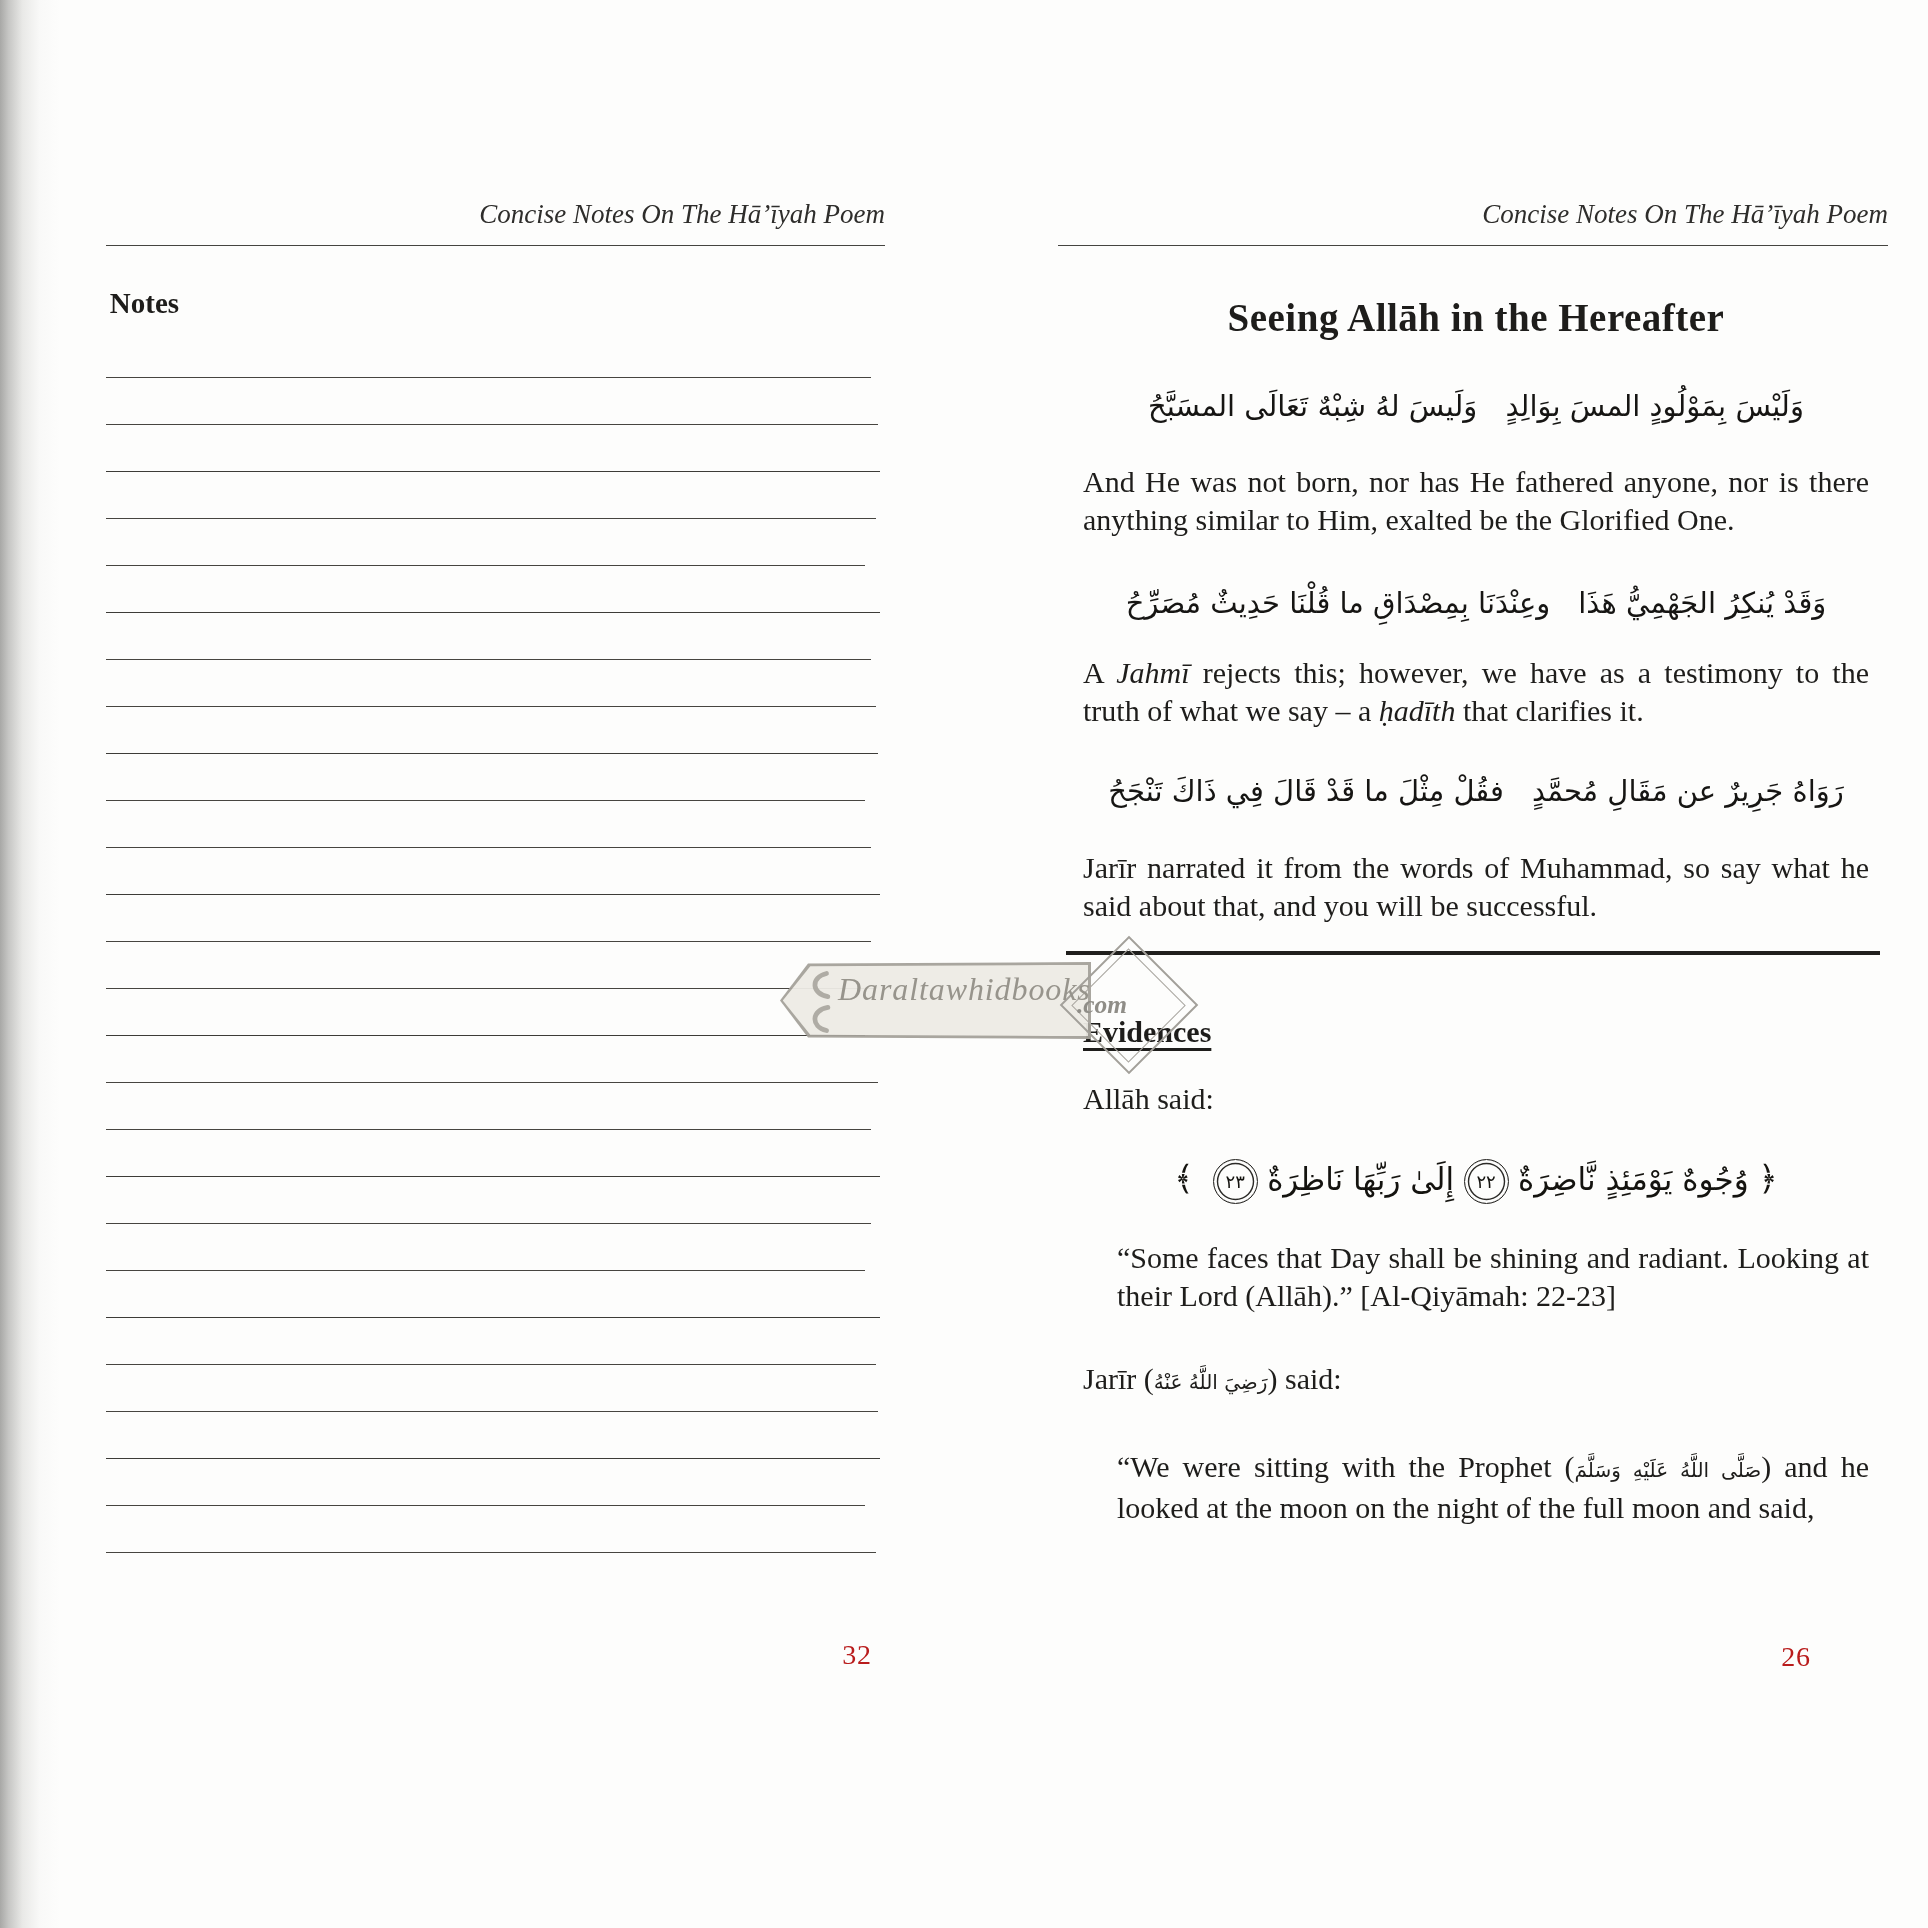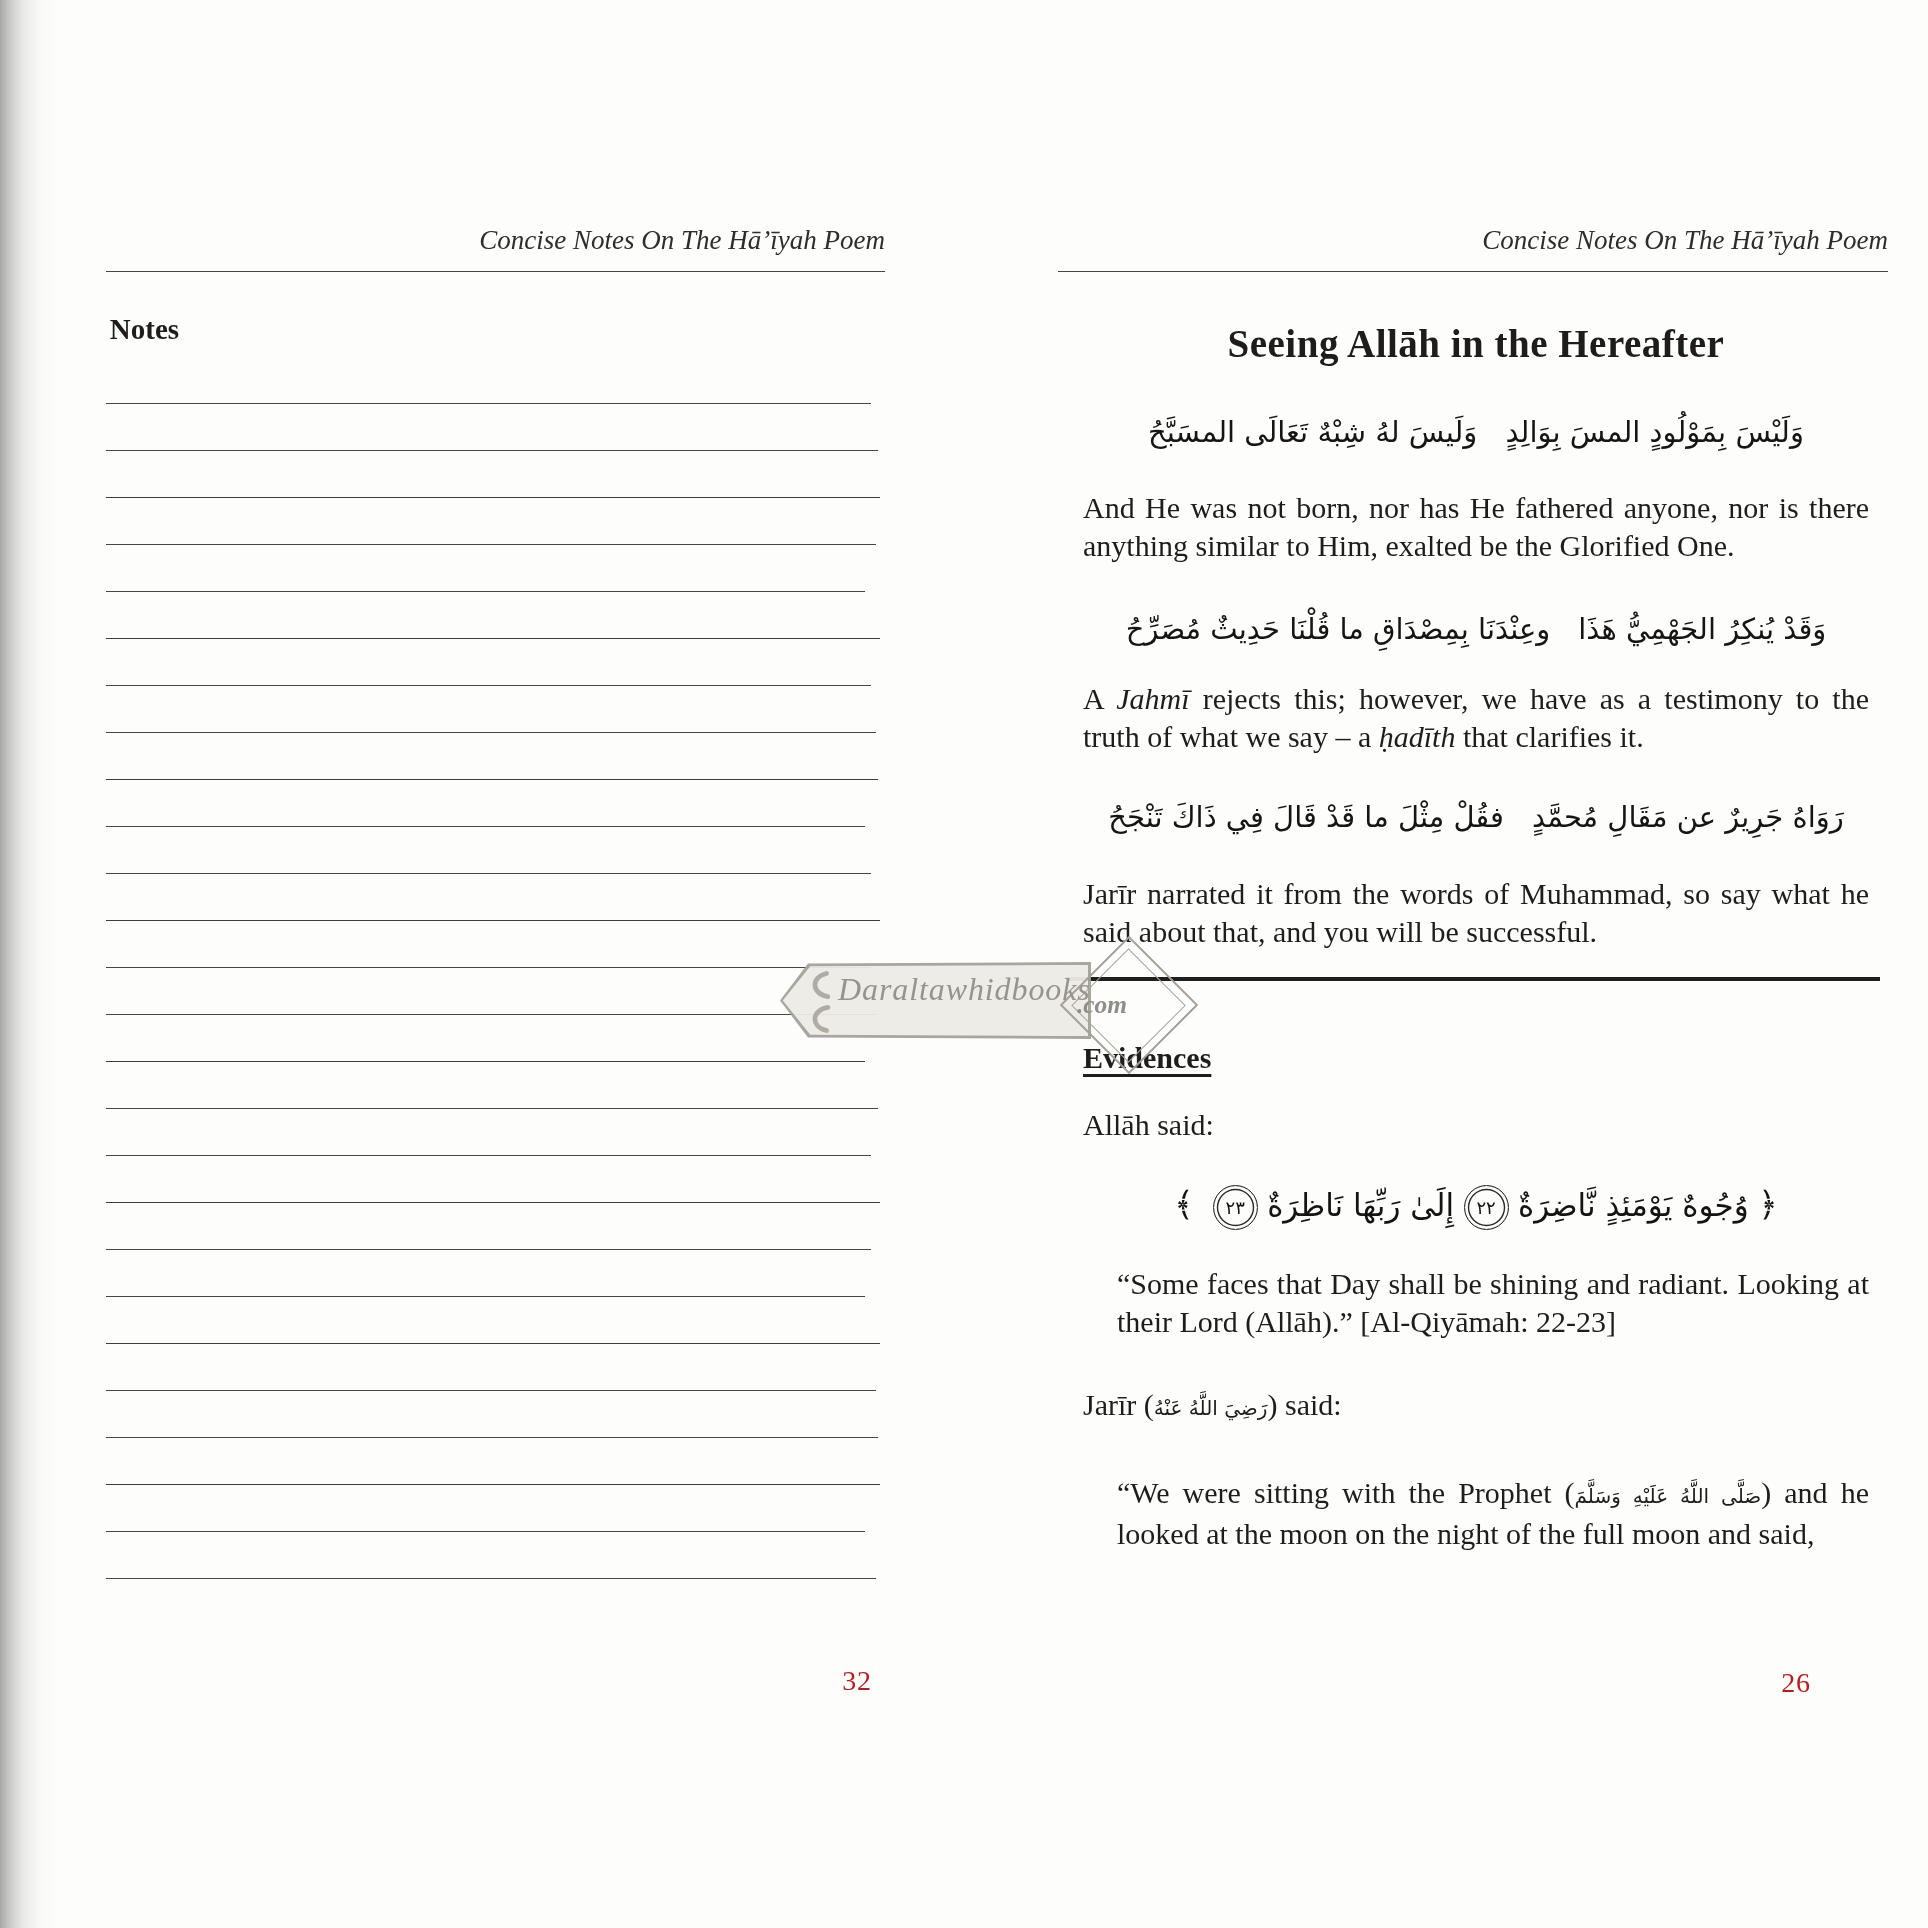--- a/index.html
+++ b/index.html
@@ -18,21 +18,21 @@
     color:var(--ink);
   }
   
   body::before{
     content:"";
     position:absolute;left:0;top:0;bottom:0;width:60px;
     background:linear-gradient(90deg,#a8a8a6 0px,#c6c6c4 8.5px,#e9e9e7 22.6px,#f9f9f8 40px,rgba(255,255,255,0) 60px);
     z-index:5;pointer-events:none;
   }
 
-  .page{position:absolute;top:224px;}
+  .page{position:absolute;top:198px;}
   .page-left{left:106px;width:779px;}
   .page-right{left:1083px;width:786px;}
 
   .running-header{
     font-style:italic;
     font-size:27px;
     line-height:1.25;
     text-align:right;
     color:#2e2d2b;
     padding-bottom:13px;

